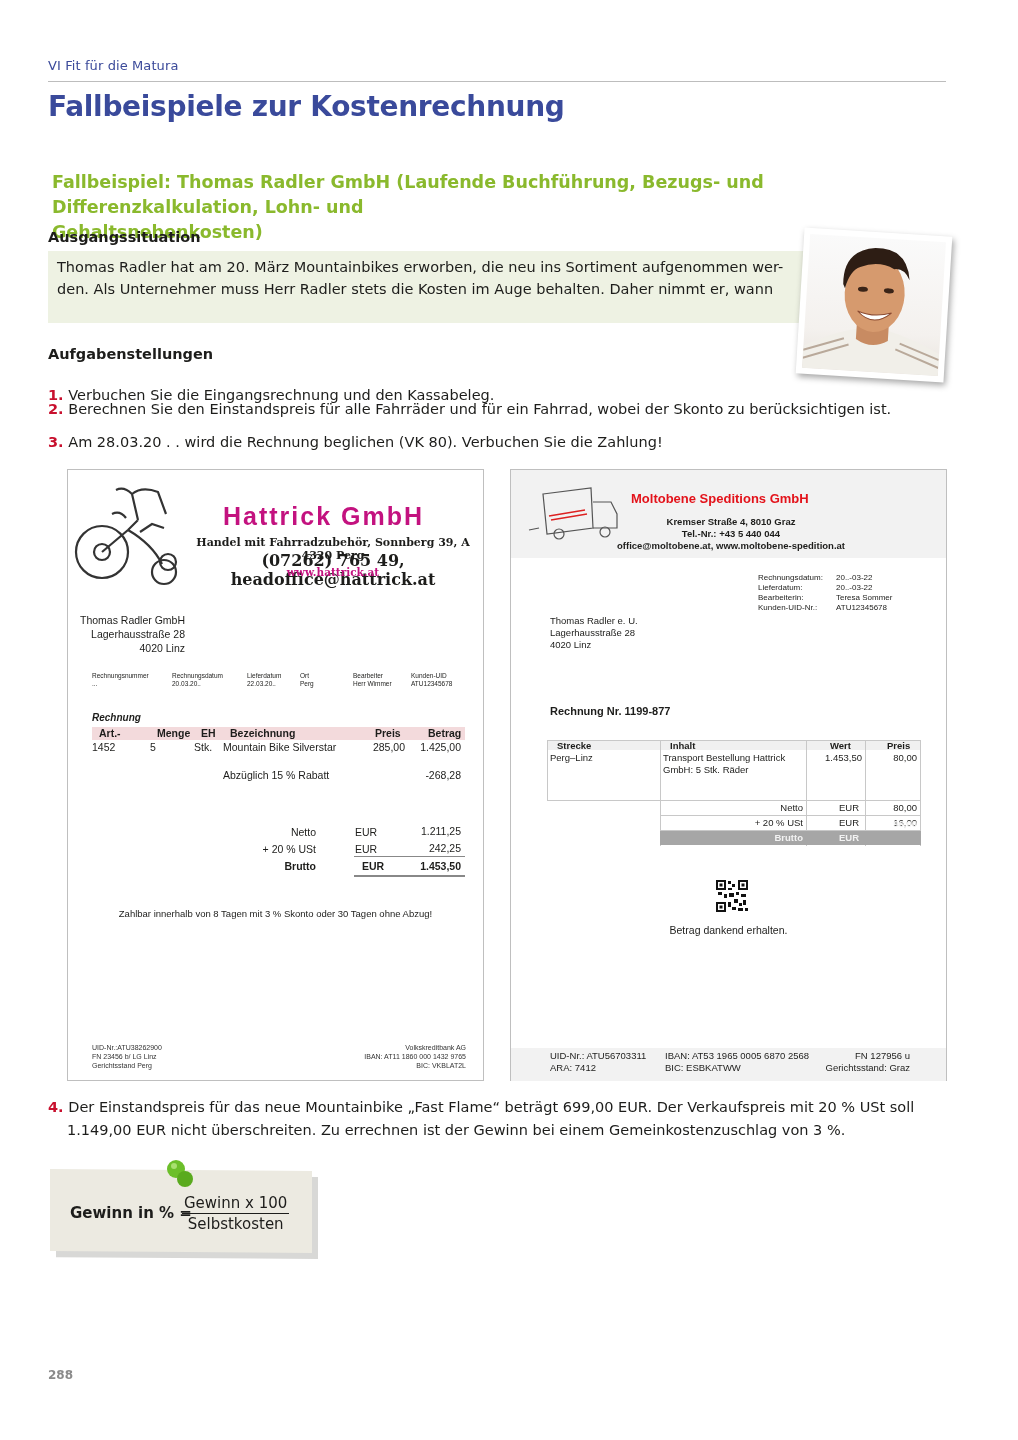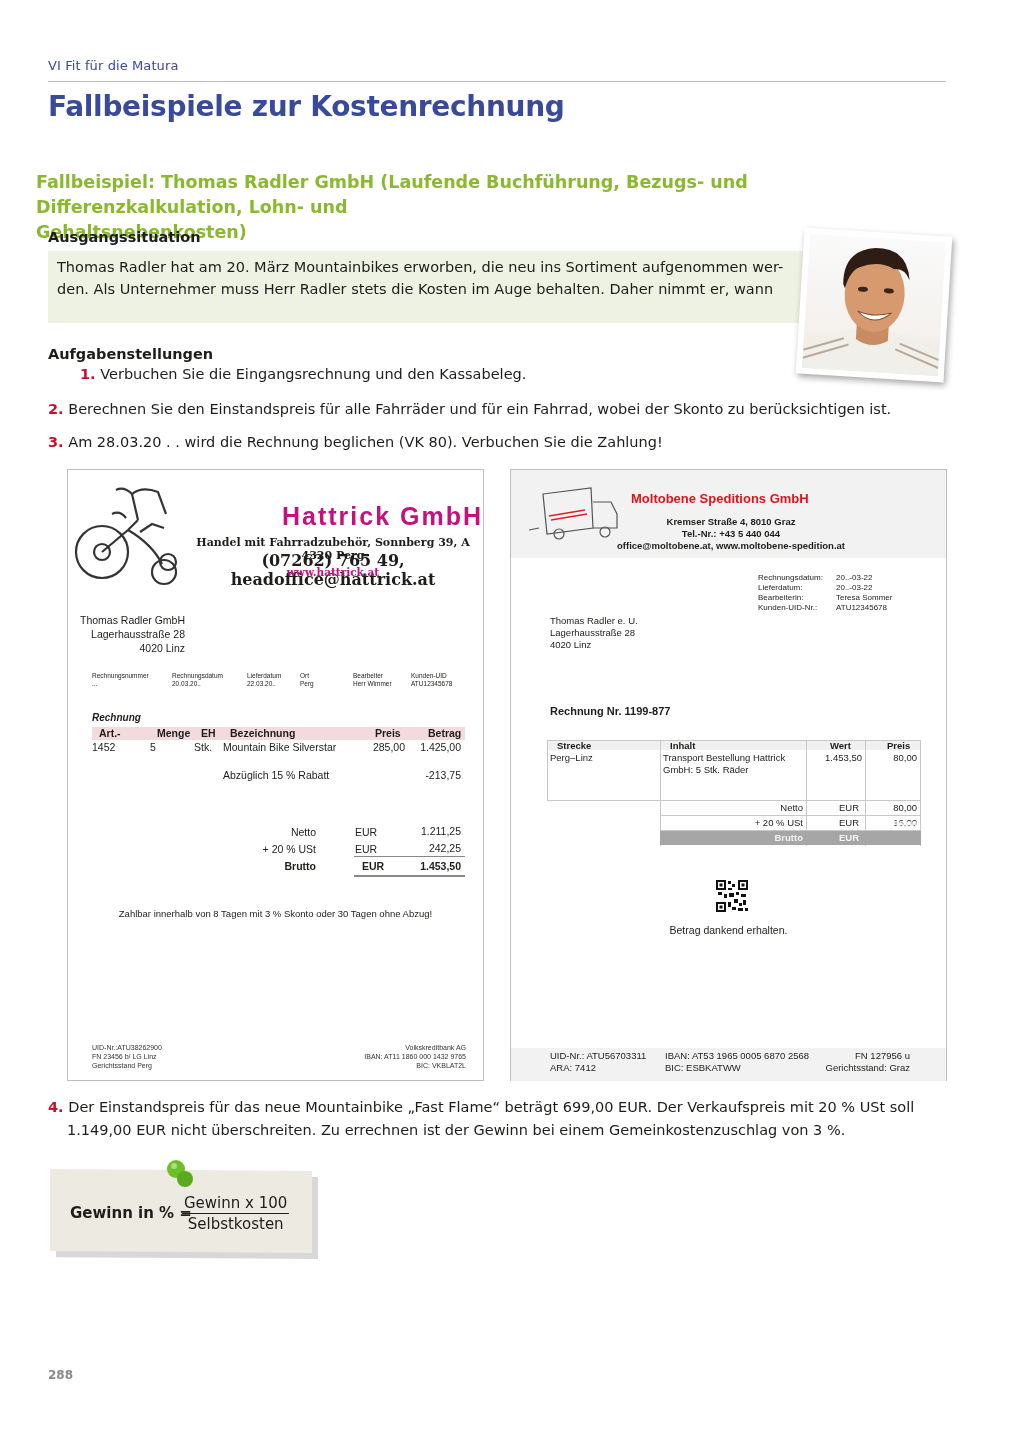--- a/index.html
+++ b/index.html
@@ -5,45 +5,45 @@
   * { box-sizing: border-box; margin: 0; padding: 0; }
   html, body { width: 1018px; height: 1440px; background: #ffffff; }
   body { position: relative; font-family: "DejaVu Sans", sans-serif; color: #1d1d1b; overflow: hidden; }
   .abs { position: absolute; }
 
   
   .running-head { left: 48px; top: 58px; font-size: 13px; color: #3b4a9a; letter-spacing: 0.1px; }
   .head-rule { left: 48px; top: 81px; width: 898px; height: 1px; background: #bdbdbd; }
   .page-title { left: 48px; top: 90px; font-size: 28px; font-weight: bold; color: #3a4a9b; letter-spacing: -0.3px; }
 
-  .case-title { left: 36px; top: 170px; width: 905px; font-size: 17.5px; font-weight: bold; color: #8ab92d; line-height: 25px; }
+  .case-title { left: 52px; top: 170px; width: 905px; font-size: 17.5px; font-weight: bold; color: #8ab92d; line-height: 25px; }
 
   .sec-head { font-size: 14.5px; font-weight: bold; color: #1d1d1b; }
   .sit-head { left: 48px; top: 229px; }
   .sit-box { left: 48px; top: 251px; width: 770px; height: 72px; background: #eef2e3; padding: 5px 9px; font-size: 14.5px; line-height: 22px; color: #1d1d1b; }
 
   .photo-wrap { left: 800px; top: 232px; width: 148px; height: 146px; transform: rotate(3.5deg); background: #fff; box-shadow: 2px 3px 6px rgba(0,0,0,0.35); padding: 6px; }
   .photo { width: 100%; height: 100%; background: linear-gradient(180deg,#fafafa 0%,#f4f1ee 70%,#e9e4de 100%); position: relative; overflow: hidden; }
 
   .task-head { left: 48px; top: 346px; }
   .task { left: 48px; font-size: 14.5px; line-height: 20px; color: #1d1d1b; }
   .task .num { color: #c8102e; font-weight: bold; }
-  .task1 { top: 364px; margin-left: 32px; }
+  .task1 { top: 385px; }
   .task2 { top: 399px; }
   .task3 { top: 432px; }
   .task4 { top: 1096px; width: 900px; line-height: 23px; }
   .task4 .cont { padding-left: 19px; display: block; }
 
   
   .inv { border: 1px solid #bfbfbf; background: #fff; }
   .inv-hat { left: 67px; top: 469px; width: 417px; height: 612px; }
   .inv-mol { left: 510px; top: 469px; width: 437px; height: 612px; }
 
   .serif { font-family: "DejaVu Serif", serif; }
-  .hat-name { left: 155px; top: 32px; width: 260px; text-align: right; font-size: 25px; font-weight: bold; color: #c3127f; letter-spacing: 2px; }
+  .hat-name { left: 155px; top: 32px; width: 260px; text-align: left; font-size: 25px; font-weight: bold; color: #c3127f; letter-spacing: 2px; }
   .hat-line1 { left: 120px; top: 66px; width: 290px; text-align: center; font-size: 11px; font-weight: bold; }
   .hat-line2 { left: 120px; top: 81px; width: 290px; text-align: center; font-size: 16px; font-weight: bold; }
   .hat-line3 { left: 120px; top: 96px; width: 290px; text-align: center; font-size: 10.5px; font-weight: bold; color: #c3127f; }
 
   .sm { font-family: "Liberation Sans", sans-serif; }
   .addr { font-size: 10.5px; line-height: 14px; }
   .hat-addr { left: 12px; top: 143px; text-align: right; }
 
   .meta-lbl { font-size: 6.5px; line-height: 8px; }
   .hat-meta { left: 24px; top: 202px; display: flex; }
@@ -175,21 +175,21 @@
 
   <div>
     <div class="abs cell sm" style="left:24px;top:271px">1452</div>
     <div class="abs cell sm" style="left:82px;top:271px">5</div>
     <div class="abs cell sm" style="left:126px;top:271px">Stk.</div>
     <div class="abs cell sm" style="left:155px;top:271px">Mountain Bike Silverstar</div>
     <div class="abs cell sm" style="right:78px;top:271px">285,00</div>
     <div class="abs cell sm" style="right:22px;top:271px">1.425,00</div>
   </div>
   <div class="abs cell sm" style="left:155px;top:299px">Abzüglich 15 % Rabatt</div>
-  <div class="abs cell sm" style="right:22px;top:299px">-213,75</div>
+  <div class="abs cell sm" style="right:22px;top:299px">-268,28</div>
 
   <div class="abs cell sm" style="right:167px;top:356px">Netto</div>
   <div class="abs cell sm" style="left:287px;top:356px">EUR</div>
   <div class="abs cell sm" style="right:22px;top:355px">1.211,25</div>
   <div class="abs cell sm" style="right:167px;top:373px">+ 20 % USt</div>
   <div class="abs cell sm" style="left:287px;top:373px">EUR</div>
   <div class="abs cell sm" style="right:22px;top:372px">242,25</div>
   <div class="abs" style="left:286px;top:386px;width:111px;height:1px;background:#888"></div>
   <div class="abs cell sm b" style="right:167px;top:390px">Brutto</div>
   <div class="abs cell sm b" style="left:287px;top:390px">EUR</div>

